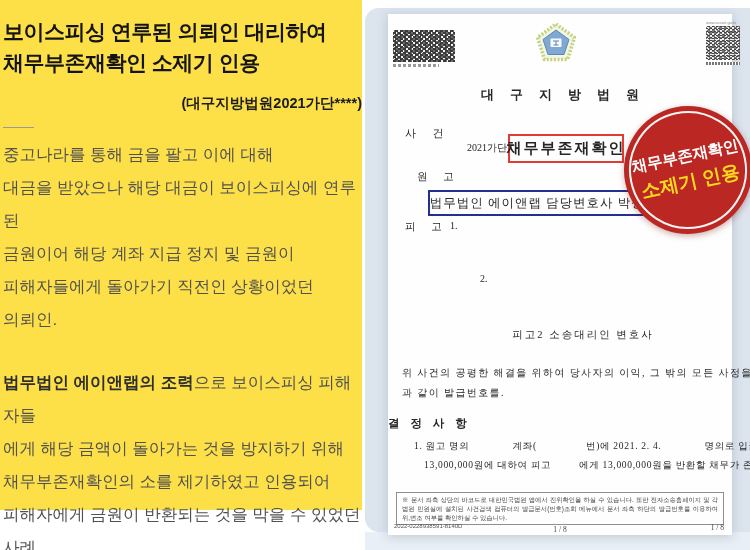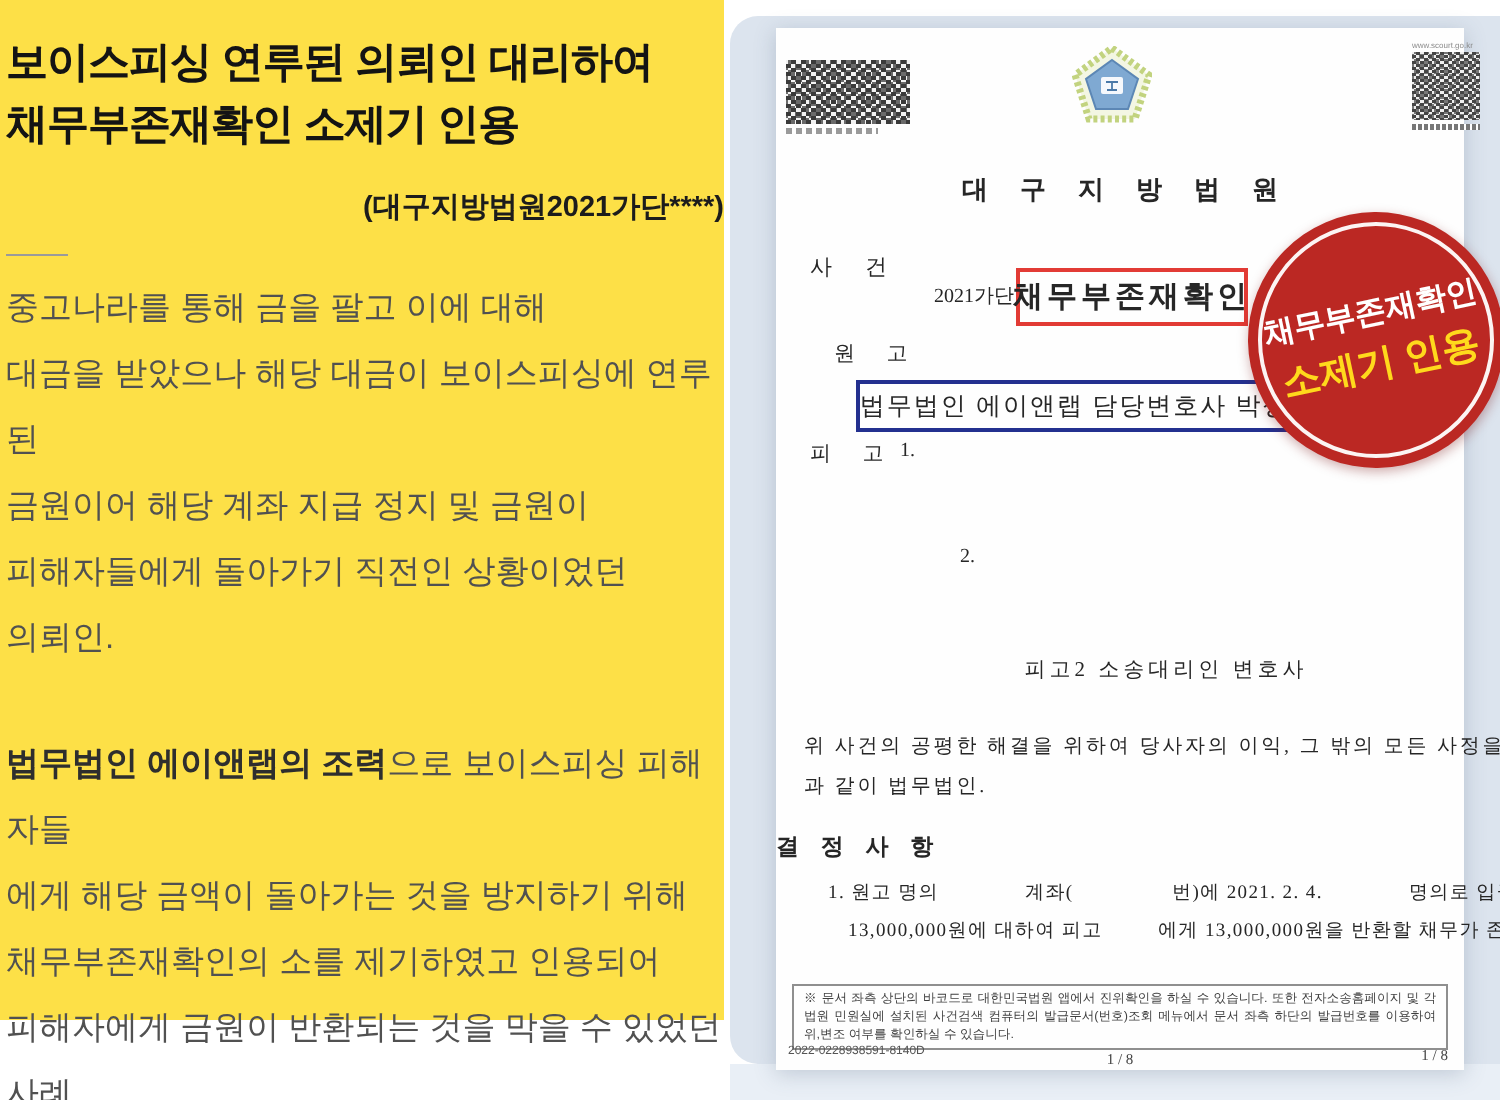--- a/index.html
+++ b/index.html
@@ -135,21 +135,21 @@
     <span>법무법인 에이앤랩 담당변호사 박상흥</span>
   </div>
 
   <div class="defendant-label">피      고</div>
   <div class="defendant-no1">1.</div>
   <div class="defendant-no2">2.</div>
 
   <div class="rep-line">피고2 소송대리인 변호사</div>
 
   <div class="body-line1">위 사건의 공평한 해결을 위하여 당사자의 이익, 그 밖의 모든 사정을 참작하여 다음</div>
-  <div class="body-line2">과 같이 법무법인.</div>
+  <div class="body-line2">과 같이 발급번호를.</div>
 
   <div class="decision-heading">결 정 사 항</div>
   <div class="decision-line1">1. 원고 명의              계좌(                번)에 2021. 2. 4.              명의로 입금된</div>
   <div class="decision-line2">13,000,000원에 대하여 피고         에게 13,000,000원을 반환할 채무가 존재하지 아</div>
 
   <div class="notice-box">※ 문서 좌측 상단의 바코드로 대한민국법원 앱에서 진위확인을 하실 수 있습니다. 또한 전자소송홈페이지 및 각 법원 민원실에 설치된 사건검색 컴퓨터의 발급문서(번호)조회 메뉴에서 문서 좌측 하단의 발급번호를 이용하여 위,변조 여부를 확인하실 수 있습니다.</div>
   <div class="issue-number">2022-0228938591-8140D</div>
   <div class="page-center">1 / 8</div>
   <div class="page-right">1 / 8</div>
 </div>

